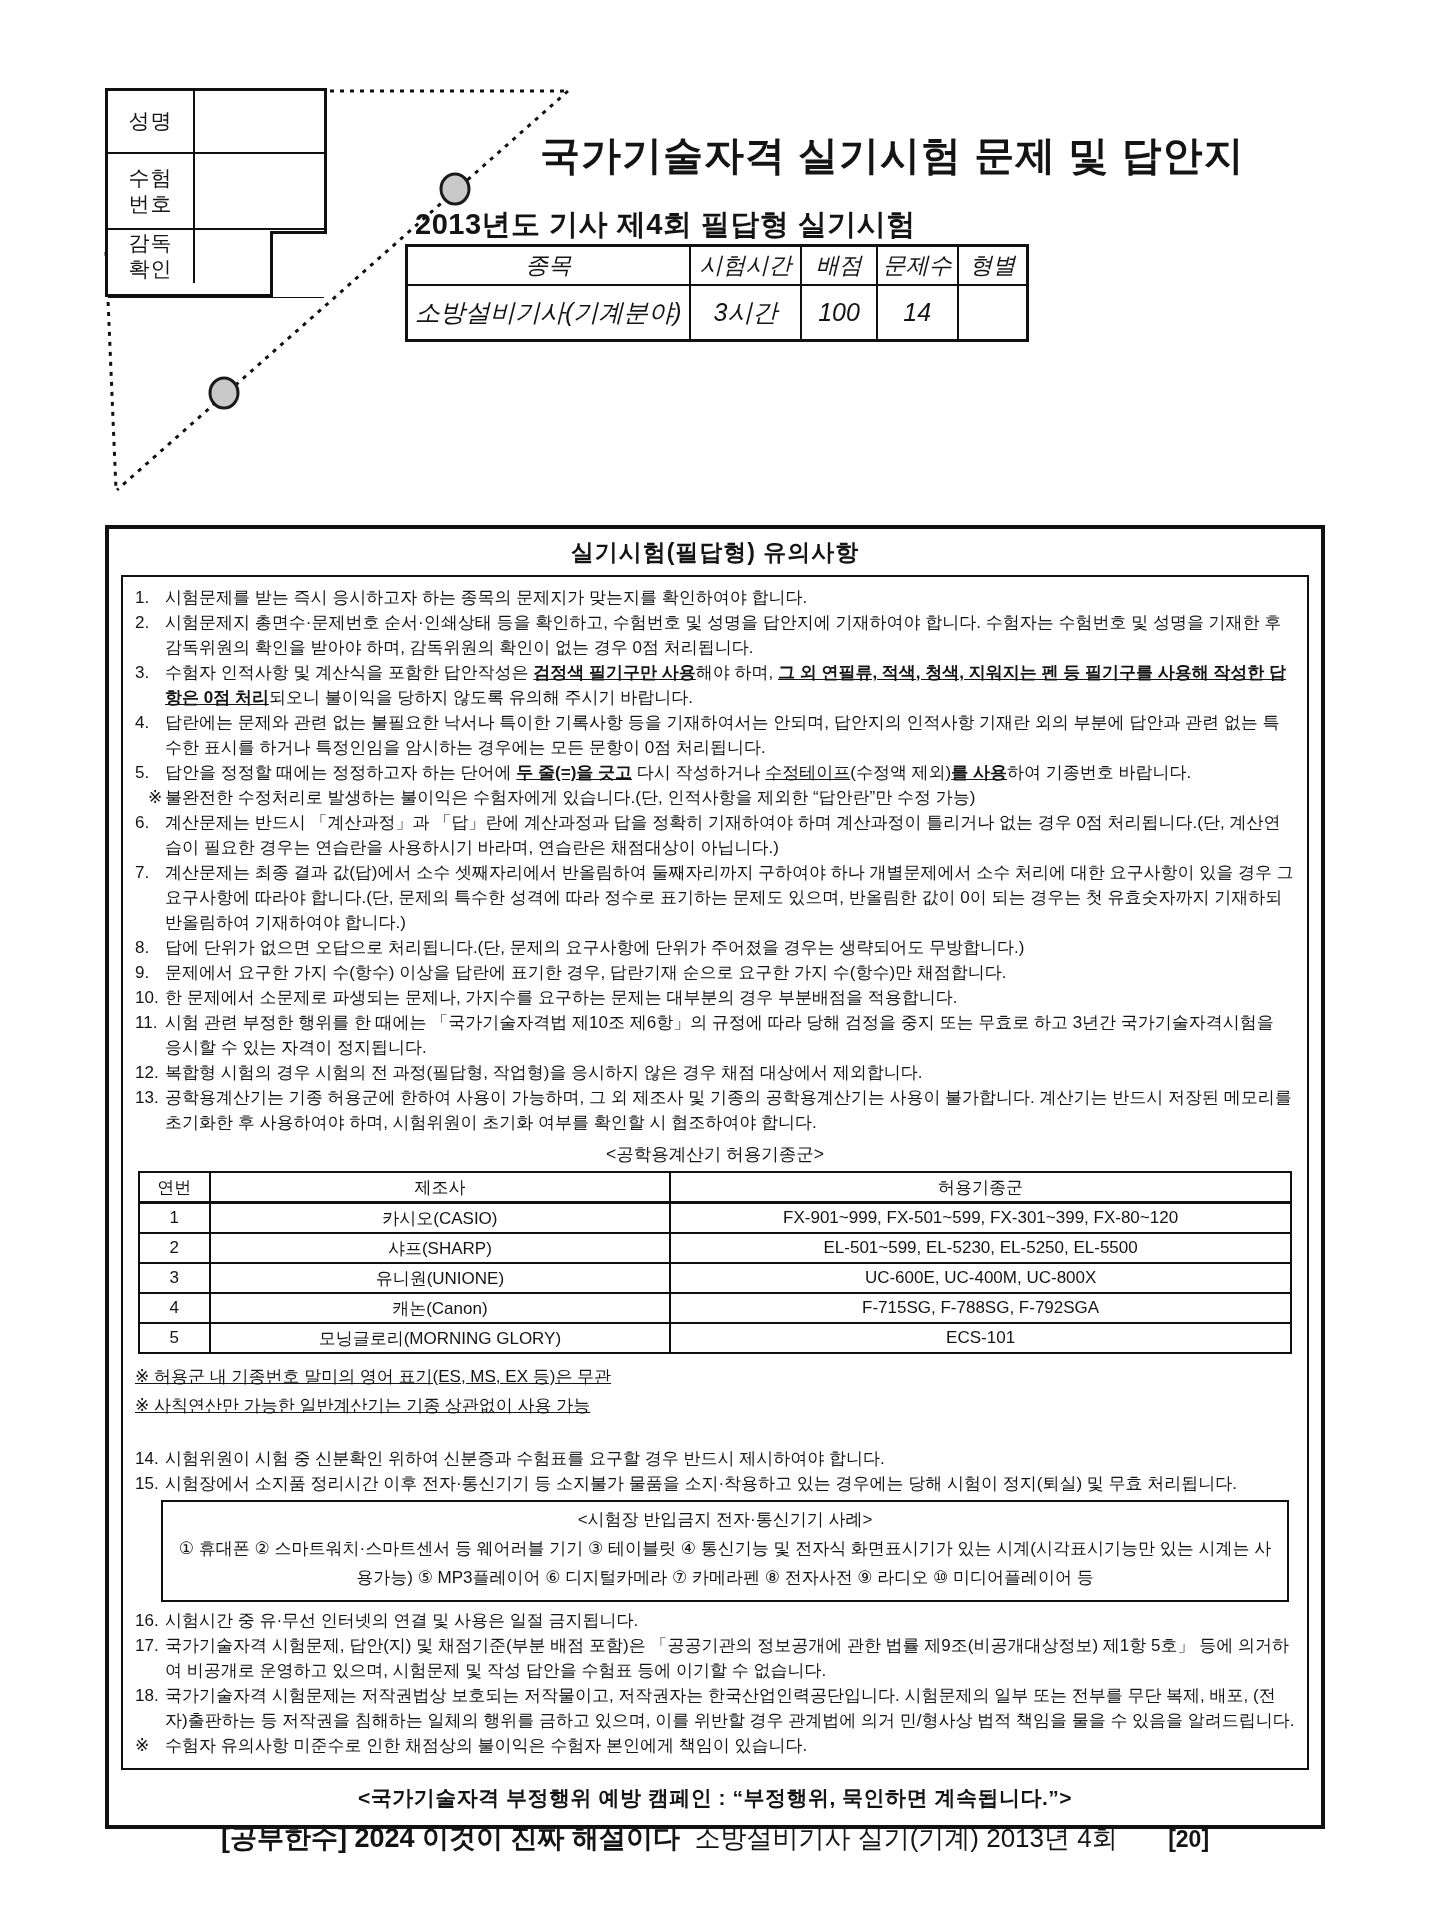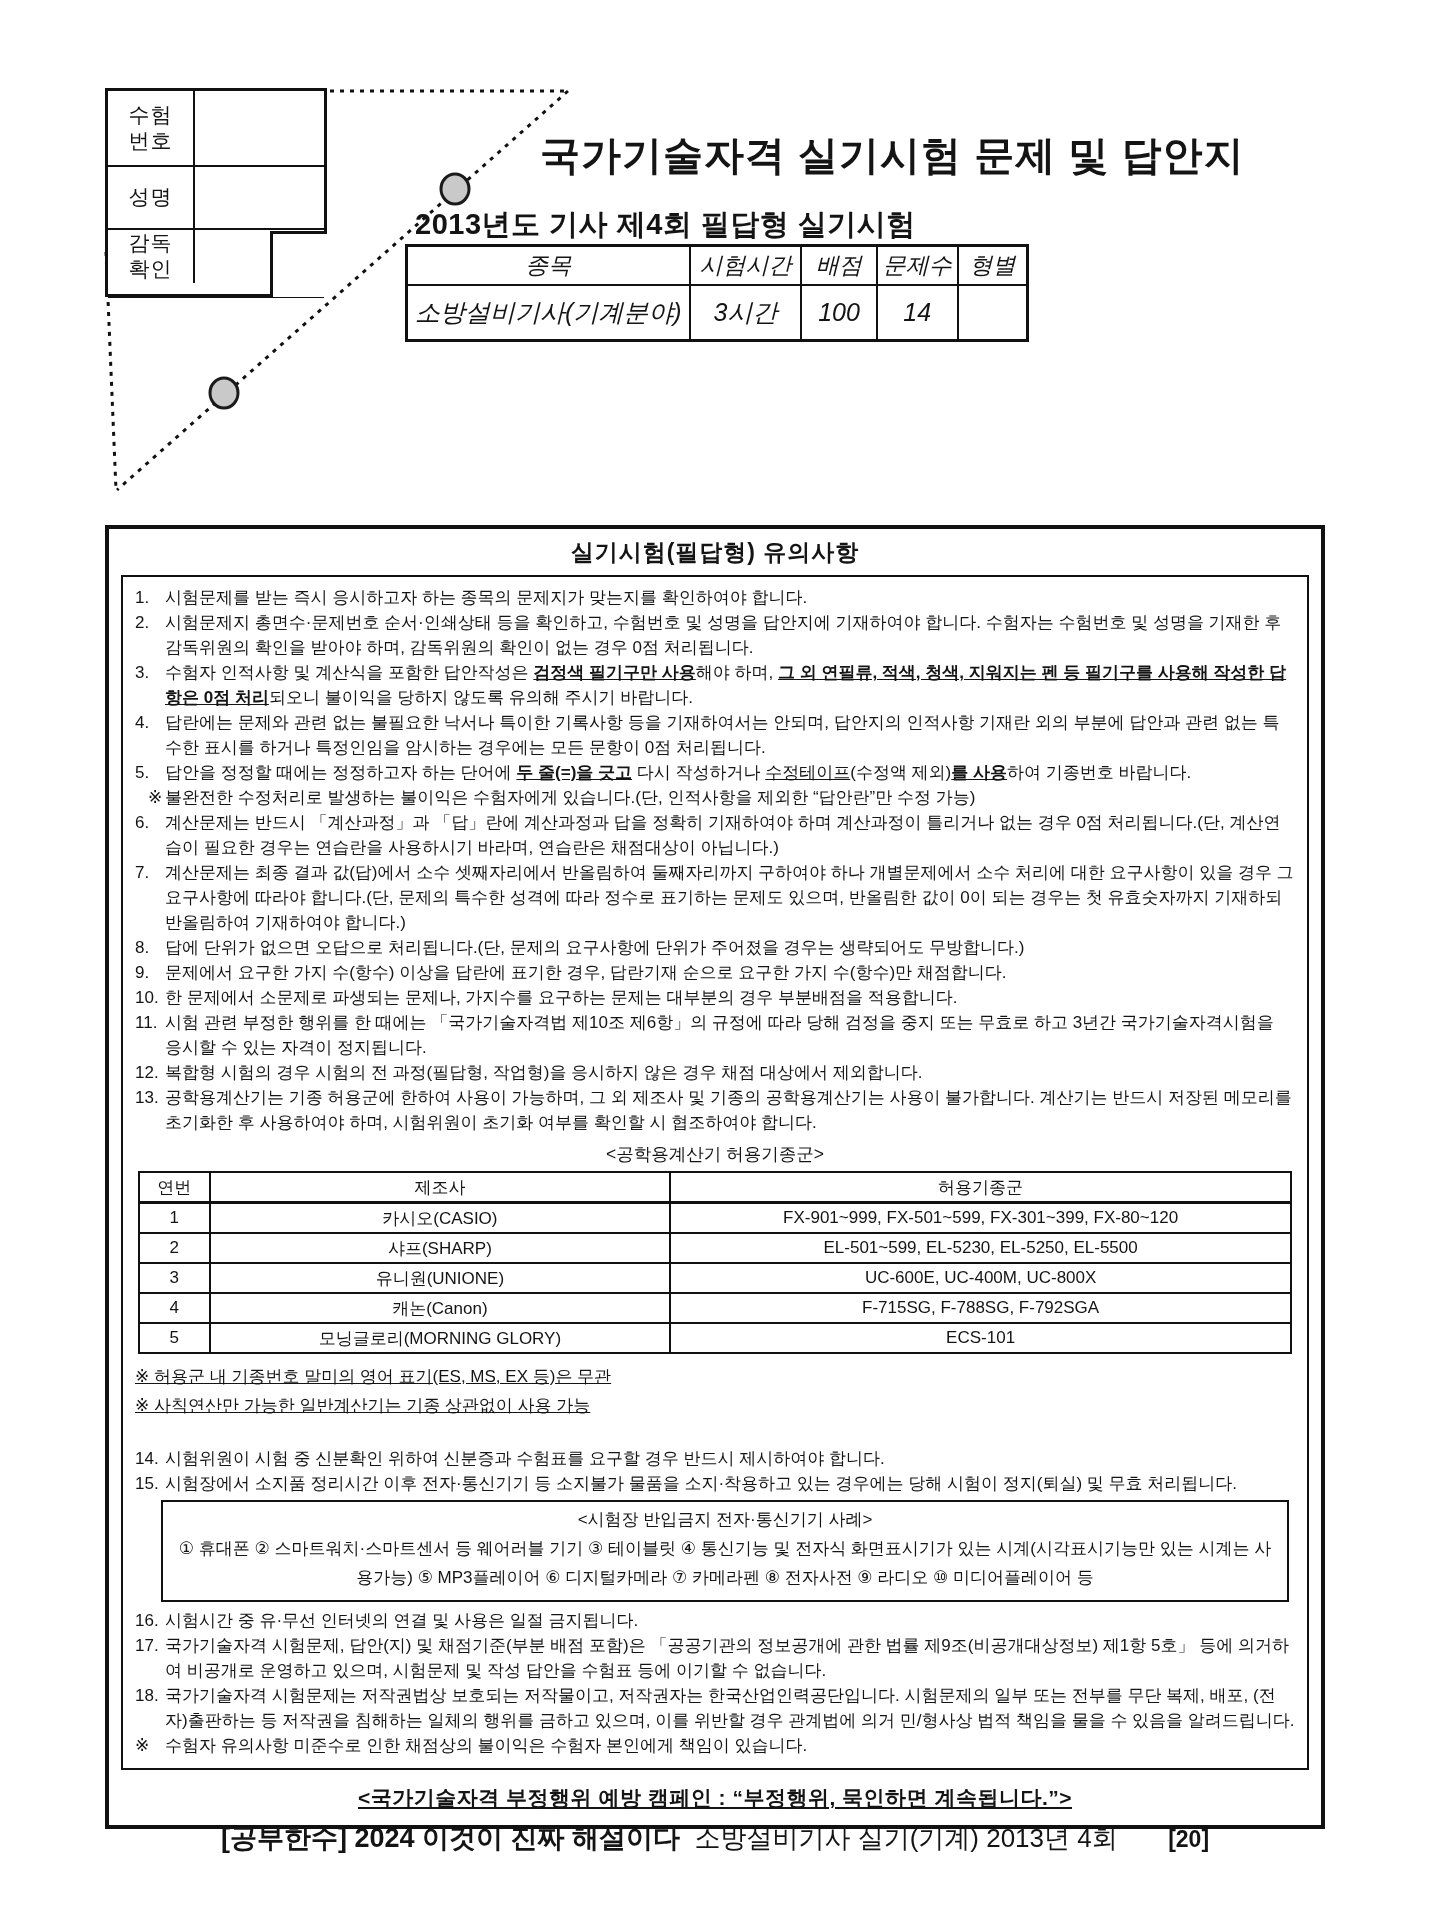--- a/index.html
+++ b/index.html
@@ -50,21 +50,21 @@
   .calc-table thead th{border-bottom:3px solid #111;}
   .cc-no{width:6%;} .cc-maker{width:40%;} .cc-models{width:54%;}
 
   .calc-note{font-size:17px;line-height:29px;text-decoration:underline;}
   .gap26{height:26px;}
 
   .ban-box{margin:4px 6px 6px 26px;border:2px solid #111;padding:4px 12px 8px;}
   .ban-title{text-align:center;font-size:17px;line-height:28px;}
   .ban-content{text-align:center;font-size:17px;line-height:29px;}
 
-  .campaign{text-align:center;font-weight:700;font-size:21px;margin:14px 0 13px;letter-spacing:0.5px;text-decoration:underline;}
+  .campaign{text-align:center;font-weight:700;font-size:21px;margin:14px 0 13px;letter-spacing:0.5px;}
 
   
   .footer{position:absolute;left:0;top:1820px;width:100%;text-align:center;white-space:nowrap;}
   .footer .brand{font-size:27px;font-weight:700;}
   .footer .series{font-size:26px;font-weight:400;margin-left:10px;}
   .footer .pageno{font-size:23px;font-weight:700;margin-left:46px;}
 </style>
 </head>
 <body>
 
@@ -72,27 +72,27 @@
 
   <svg class="fold-svg" width="1430" height="540" viewBox="0 0 1430 540">
     <line x1="330" y1="91" x2="568" y2="91" stroke="#111" stroke-width="3" stroke-dasharray="4 6"></line>
     <line x1="568" y1="91" x2="117" y2="490" stroke="#111" stroke-width="3" stroke-dasharray="4 6"></line>
     <line x1="106" y1="252" x2="116" y2="490" stroke="#111" stroke-width="3" stroke-dasharray="4 6"></line>
     <ellipse cx="455" cy="189" rx="14" ry="15" fill="#c9c9c9" stroke="#1a1a1a" stroke-width="3"></ellipse>
     <ellipse cx="224" cy="393" rx="14" ry="15" fill="#c9c9c9" stroke="#1a1a1a" stroke-width="3"></ellipse>
   </svg>
 
   <div class="id-table">
+    <div class="id-row r1">
+      <div class="id-label">성명</div>
+      <div class="id-value"></div>
+    </div>
     <div class="id-row r2">
       <div class="id-label">수험
 번호</div>
-      <div class="id-value"></div>
-    </div>
-    <div class="id-row r1">
-      <div class="id-label">성명</div>
       <div class="id-value"></div>
     </div>
     <div class="id-row r3">
       <div class="id-label">감독
 확인</div>
       <div class="id-value"></div>
     </div>
     <div class="id-step"></div>
   </div>
 

